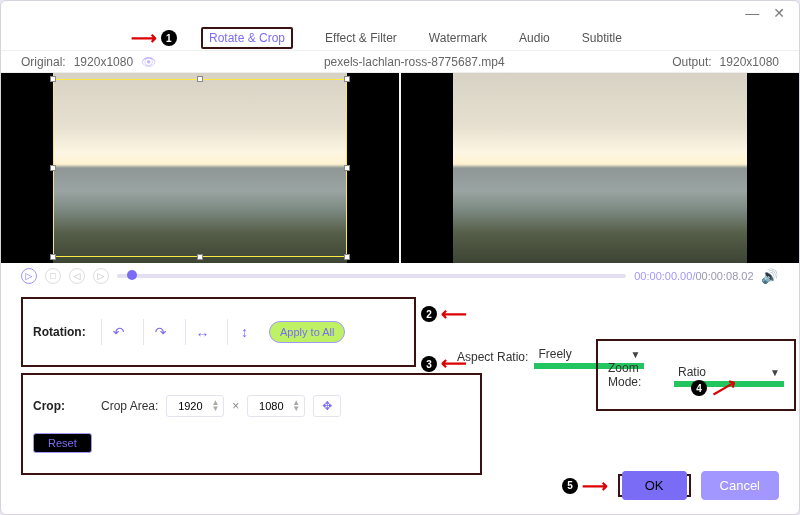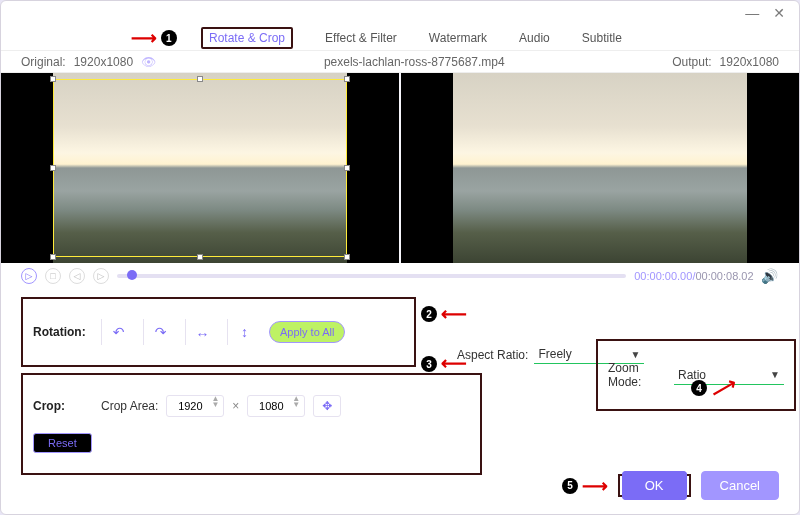--- a/index.html
+++ b/index.html
@@ -175,36 +175,36 @@
     border: 1px solid var(--purple-light);
     color: var(--purple);
     padding: 4px 10px;
     border-radius: 12px;
     cursor: pointer;
     font-size: 11px;
     background: #bef264;
   }
   .pill.primary {
     background: var(--purple);
-    color: #ffffff;
+    color: #000000;
     border-color: var(--purple);
     border-radius: 4px;
     padding: 6px 22px;
     font-size: 13px;
   }
   .pill.cancel {
     background: var(--purple-light);
     color: #fff;
     border-color: var(--purple-light);
     border-radius: 4px;
     padding: 6px 18px;
     font-size: 13px;
   }
   .spin {
-    display: flex; gap: 2px;
+    display: flex; align-items: center; gap: 2px;
     border: 1px solid #e6e2f0; border-radius: 3px;
     height: 22px; padding: 0 4px;
   }
   .spin input {
     width: 38px; border: none; text-align: center;
     font-size: 11px; outline: none;
   }
   .spin .arrows { display:flex; flex-direction:column; line-height:6px; font-size:8px; color:#aaa; cursor:pointer;}
   .x { color: #888; }
   .handle {
@@ -219,21 +219,21 @@
     color: var(--purple);
     padding: 3px 14px;
     border-radius: 3px;
     cursor: pointer;
     font-size: 11px;
     background: #000000;
   }
   .field { display: flex; align-items: center; gap: 6px; }
   .select {
     display: flex; align-items:center; justify-content:space-between;
-    border-bottom: 1px solid #22c55e;
+    border-bottom: 6px solid #22c55e;
     min-width: 110px; padding: 2px 4px;
     cursor: pointer;
   }
   .select .tri { color: #444; font-size: 10px; }
   
   .side-ar { position: absolute; top: 48px; left: 436px; }
   .box-zoom {
     position: absolute; top: 42px; left: 575px;
     width: 200px;
   }

